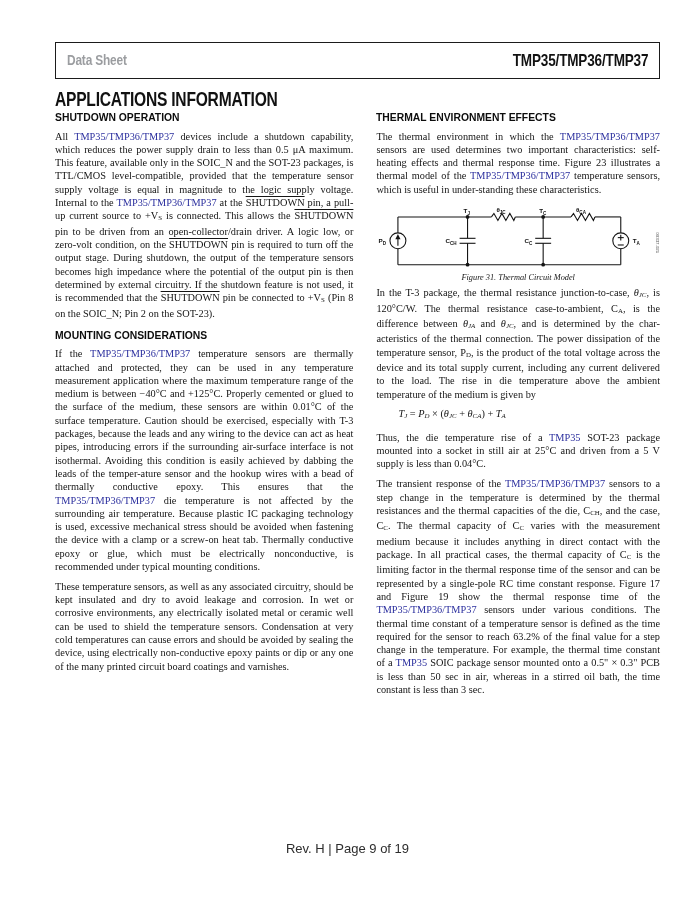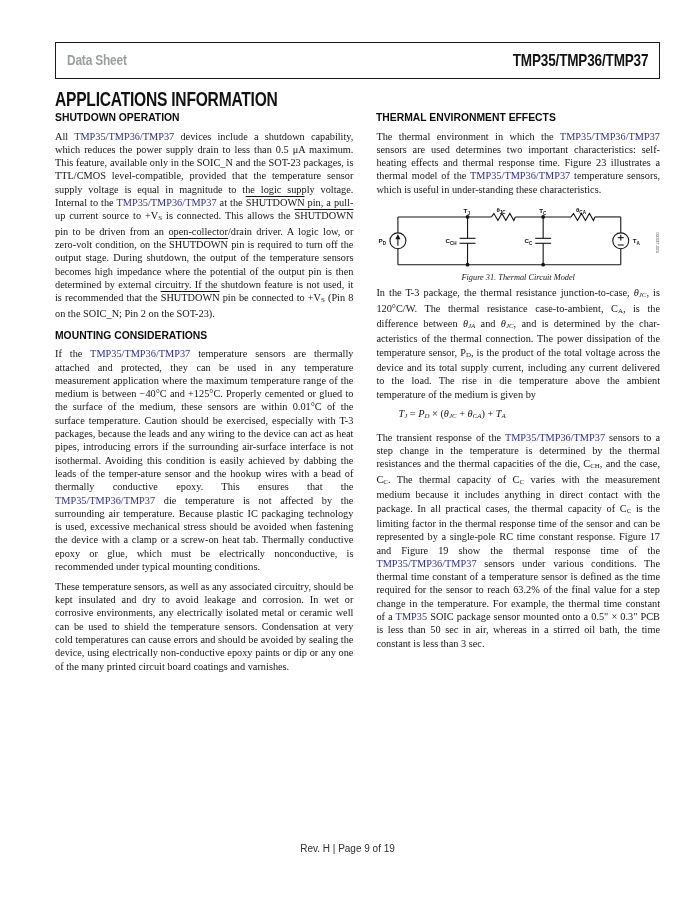--- a/index.html
+++ b/index.html
@@ -73,21 +73,21 @@
   .wire { stroke: #141414; stroke-width: 1.1; fill: none; }
   .node { fill: #141414; }
   .lbl  { font-family: "Liberation Sans", sans-serif; font-weight: bold;
           font-size: 6.3px; fill: #111; }
   .lbl .sub { font-size: 4.6px; }
   .figcode { font-family: "Liberation Sans", sans-serif; font-size: 4.4px; fill: #555; }
 
   .footer {
     position: absolute; left: 0; right: 0; top: 842px;
     text-align: center;
-    font-family: "Liberation Sans", sans-serif; font-size: 10px; color: #2d2d2d;
+    font-family: "Liberation Sans", sans-serif; font-size: 13px; color: #2d2d2d;
   }
 </style>
 </head>
 <body>
 
 <div class="page">
   <div class="inner">
 
     <div class="header-box">
       <span class="doc-type">Data Sheet</span>
@@ -175,20 +175,21 @@
             <text class="lbl" x="81" y="40.5" text-anchor="end"><tspan>C</tspan><tspan class="sub" dy="1.7">CH</tspan></text>
             <text class="lbl" x="157" y="40.5" text-anchor="end"><tspan>C</tspan><tspan class="sub" dy="1.7">C</tspan></text>
             <text class="lbl" x="258" y="40.5"><tspan>T</tspan><tspan class="sub" dy="1.7">A</tspan></text>
             <text class="figcode" transform="rotate(90 281 40)" x="281" y="40" text-anchor="middle">00337-021</text>
           </svg>
           <figcaption>Figure 31. Thermal Circuit Model</figcaption>
         </figure>
 
         <p><span>In the T-3 package, the thermal resistance junction-to-case, </span><span class="rt-i">θ</span><span class="rt-isub">JC</span><span>, is 120°C/W. The thermal resistance case-to-ambient, C</span><span class="rt-sub">A</span><span>, is the difference between </span><span class="rt-i">θ</span><span class="rt-isub">JA</span><span> and </span><span class="rt-i">θ</span><span class="rt-isub">JC</span><span>, and is determined by the char-acteristics of the thermal connection. The power dissipation of the temperature sensor, P</span><span class="rt-sub">D</span><span>, is the product of the total voltage across the device and its total supply current, including any current delivered to the load. The rise in die temperature above the ambient temperature of the medium is given by</span></p>
         <div class="formula"><span class="rt-i">T</span><span class="rt-isub">J</span><span> = </span><span class="rt-i">P</span><span class="rt-isub">D</span><span> × (</span><span class="rt-i">θ</span><span class="rt-isub">JC</span><span> + </span><span class="rt-i">θ</span><span class="rt-isub">CA</span><span>) + </span><span class="rt-i">T</span><span class="rt-isub">A</span></div>
+        <p><span>Thus, the die temperature rise of a </span><span class="rt-a">TMP35</span><span> SOT-23 package mounted into a socket in still air at 25°C and driven from a 5 V supply is less than 0.04°C.</span></p>
         <p><span>The transient response of the </span><span class="rt-a">TMP35/TMP36/TMP37</span><span> sensors to a step change in the temperature is determined by the thermal resistances and the thermal capacities of the die, C</span><span class="rt-sub">CH</span><span>, and the case, C</span><span class="rt-sub">C</span><span>. The thermal capacity of C</span><span class="rt-sub">C</span><span> varies with the measurement medium because it includes anything in direct contact with the package. In all practical cases, the thermal capacity of C</span><span class="rt-sub">C</span><span> is the limiting factor in the thermal response time of the sensor and can be represented by a single-pole RC time constant response. Figure 17 and Figure 19 show the thermal response time of the </span><span class="rt-a">TMP35/TMP36/TMP37</span><span> sensors under various conditions. The thermal time constant of a temperature sensor is defined as the time required for the sensor to reach 63.2% of the final value for a step change in the temperature. For example, the thermal time constant of a </span><span class="rt-a">TMP35</span><span> SOIC package sensor mounted onto a 0.5" × 0.3" PCB is less than 50 sec in air, whereas in a stirred oil bath, the time constant is less than 3 sec.</span></p>
       </div>
 
     </div>
   </div>
 
   <div class="footer">Rev. H | Page 9 of 19</div>
 </div>
 
 </body></html>

